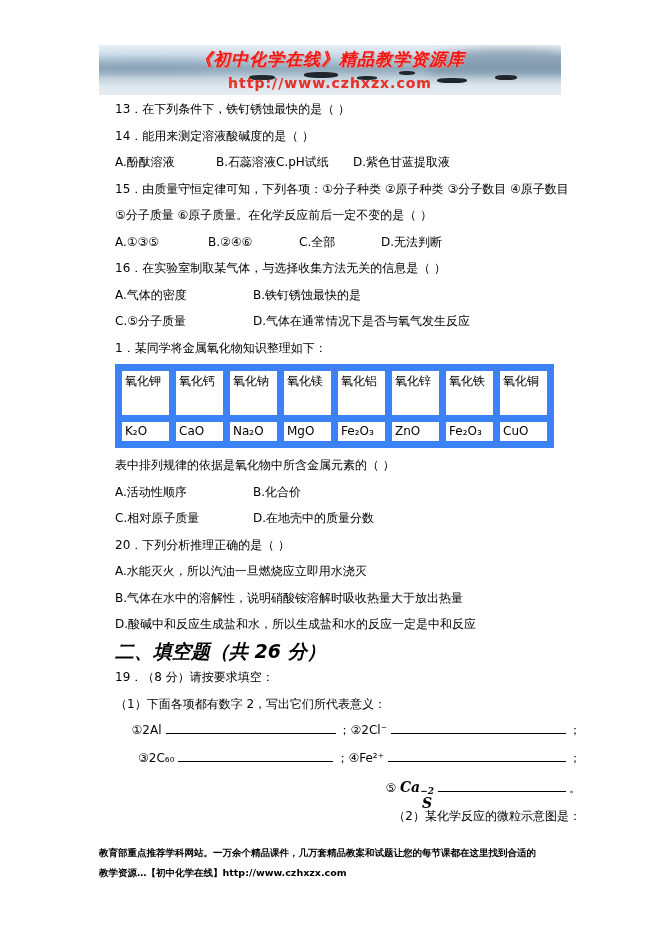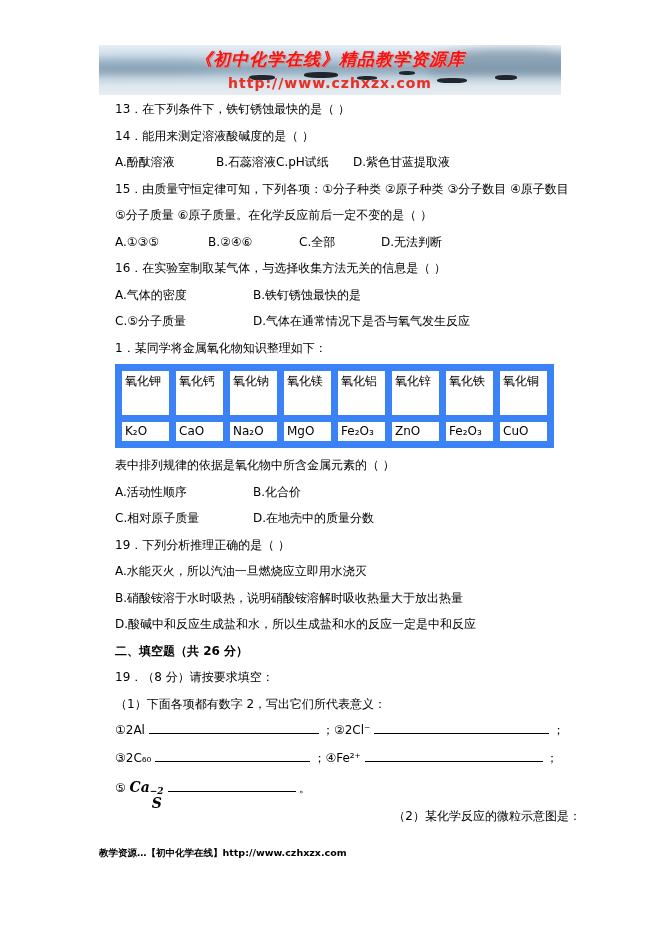--- a/index.html
+++ b/index.html
@@ -82,24 +82,24 @@
     width: 54px;
     font-size: 12px;
     padding: 2px 3px;
     vertical-align: top;
     overflow: hidden;
     white-space: nowrap;
   }
   table.oxide tr.names td { height: 51px; }
   table.oxide tr.formulas td { height: 26px; }
 
-  .bold-head { font-weight: bold; font-size: 12px; height: 28px; line-height: 28px; }
-
-  
-  p.blankln { height: 27.5px; line-height: 27.5px; }
+  .bold-head { font-weight: bold; font-size: 19px; height: 28px; line-height: 28px; font-style: italic; }
+
+  
+  p.blankln { height: 27.5px; line-height: 27.5px; text-align: right; }
   .blank {
     display: inline-block;
     border-bottom: 1px solid #000;
     height: 14px;
     vertical-align: baseline;
     margin: 0 3px 0 4px;
   }
   .bw170 { width: 170px; } .bw175 { width: 175px; }
   .bw155 { width: 155px; } .bw180 { width: 178px; }
   .bw128 { width: 128px; }
@@ -175,23 +175,23 @@
         <td>Fe₂O₃</td>
         <td>CuO</td>
       </tr>
     </tbody>
       </table>
 
     <p class="ln">表中排列规律的依据是氧化物中所含金属元素的（      ）</p>
     <p class="ln"><span class="col1">A.活动性顺序</span><span>B.化合价</span></p>
     <p class="ln"><span class="col1">C.相对原子质量</span><span>D.在地壳中的质量分数</span></p>
 
-    <p class="ln">19．下列分析推理正确的是（      ）</p>
+    <p class="ln">20．下列分析推理正确的是（      ）</p>
     <p class="ln">A.水能灭火，所以汽油一旦燃烧应立即用水浇灭</p>
-    <p class="ln">B.硝酸铵溶于水时吸热，说明硝酸铵溶解时吸收热量大于放出热量</p>
+    <p class="ln">B.气体在水中的溶解性，说明硝酸铵溶解时吸收热量大于放出热量</p>
     <p class="ln">D.酸碱中和反应生成盐和水，所以生成盐和水的反应一定是中和反应</p>
 
     <p class="ln bold-head">二、填空题（共 26 分）</p>
 
     <p class="ln">19．（8 分）请按要求填空：</p>
     <p class="ln">（1）下面各项都有数字 2，写出它们所代表意义：</p>
 
     <p class="ln blankln"><span>①</span><span>2Al</span><span class="blank bw170"></span><span>；</span><span>②</span><span>2Cl⁻</span><span class="blank bw175"></span><span>；</span></p>
 
     <p class="ln blankln"><span>③</span><span>2C₆₀</span><span class="blank bw155"></span><span>；</span><span>④</span><span>Fe²⁺</span><span class="blank bw180"></span><span>；</span></p>
@@ -199,16 +199,17 @@
     <p class="ln blankln" style="height:30px;line-height:30px;"><span>⑤</span> <span class="chem5"><span>Ca</span><span class="ovwrap">
             <span class="ovtop">−2</span>
             <span>S</span>
           </span></span><span class="blank bw128"></span><span>。</span></p>
 
     <p class="ln" style="height:29px;line-height:29px;text-align:right;">（2）某化学反应的微粒示意图是：</p>
 
   </div>
 
   <div class="footer">
+    <div>教育部重点推荐学科网站。一万余个精品课件，几万套精品教案和试题让您的每节课都在这里找到合适的</div>
     <div><span>教学资源…【初中化学在线】</span><span class="url">http://www.czhxzx.com</span></div>
   </div>
 
 </div>
 
 </body></html>

